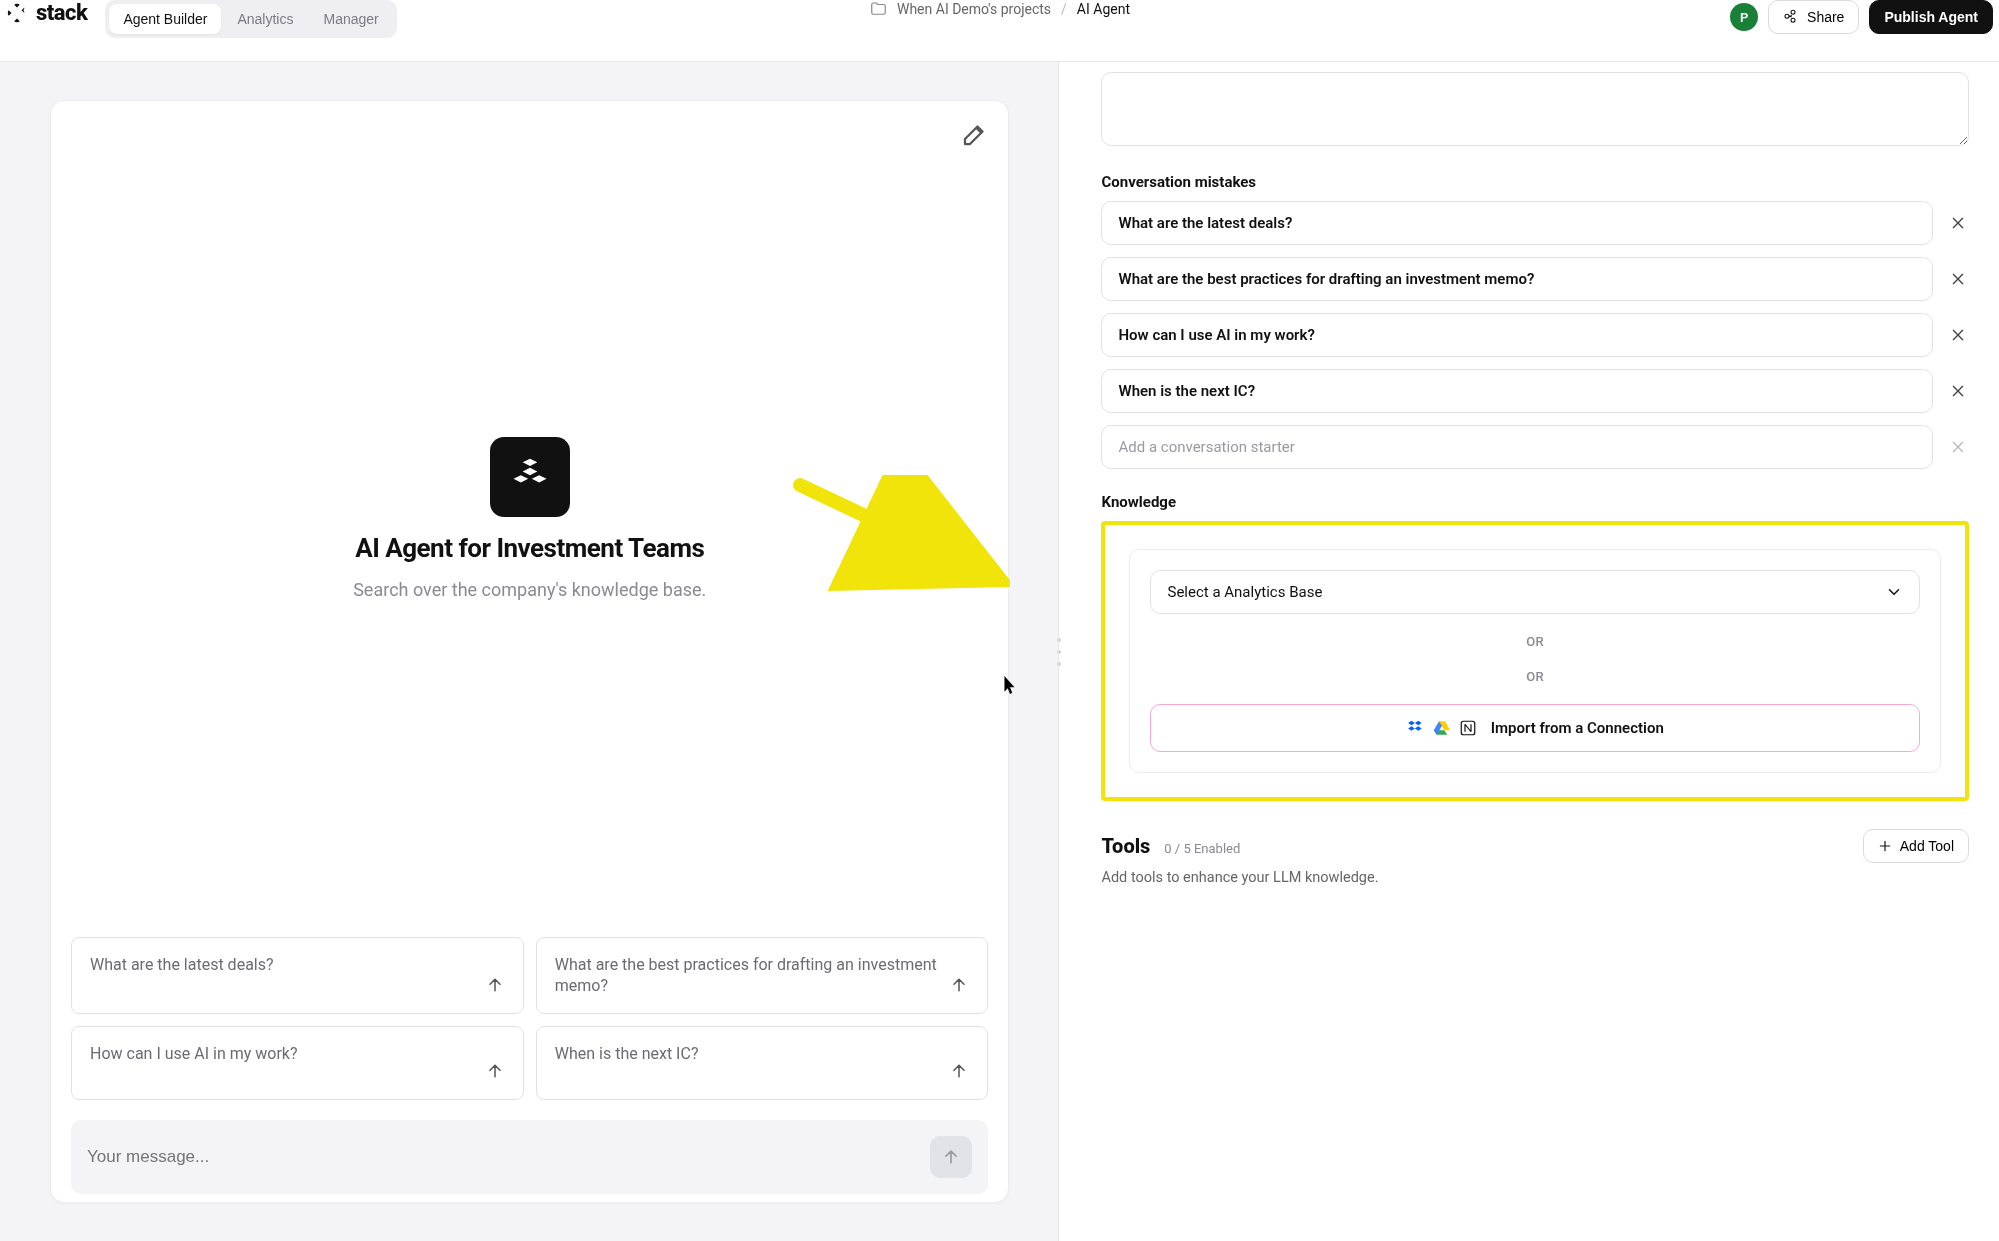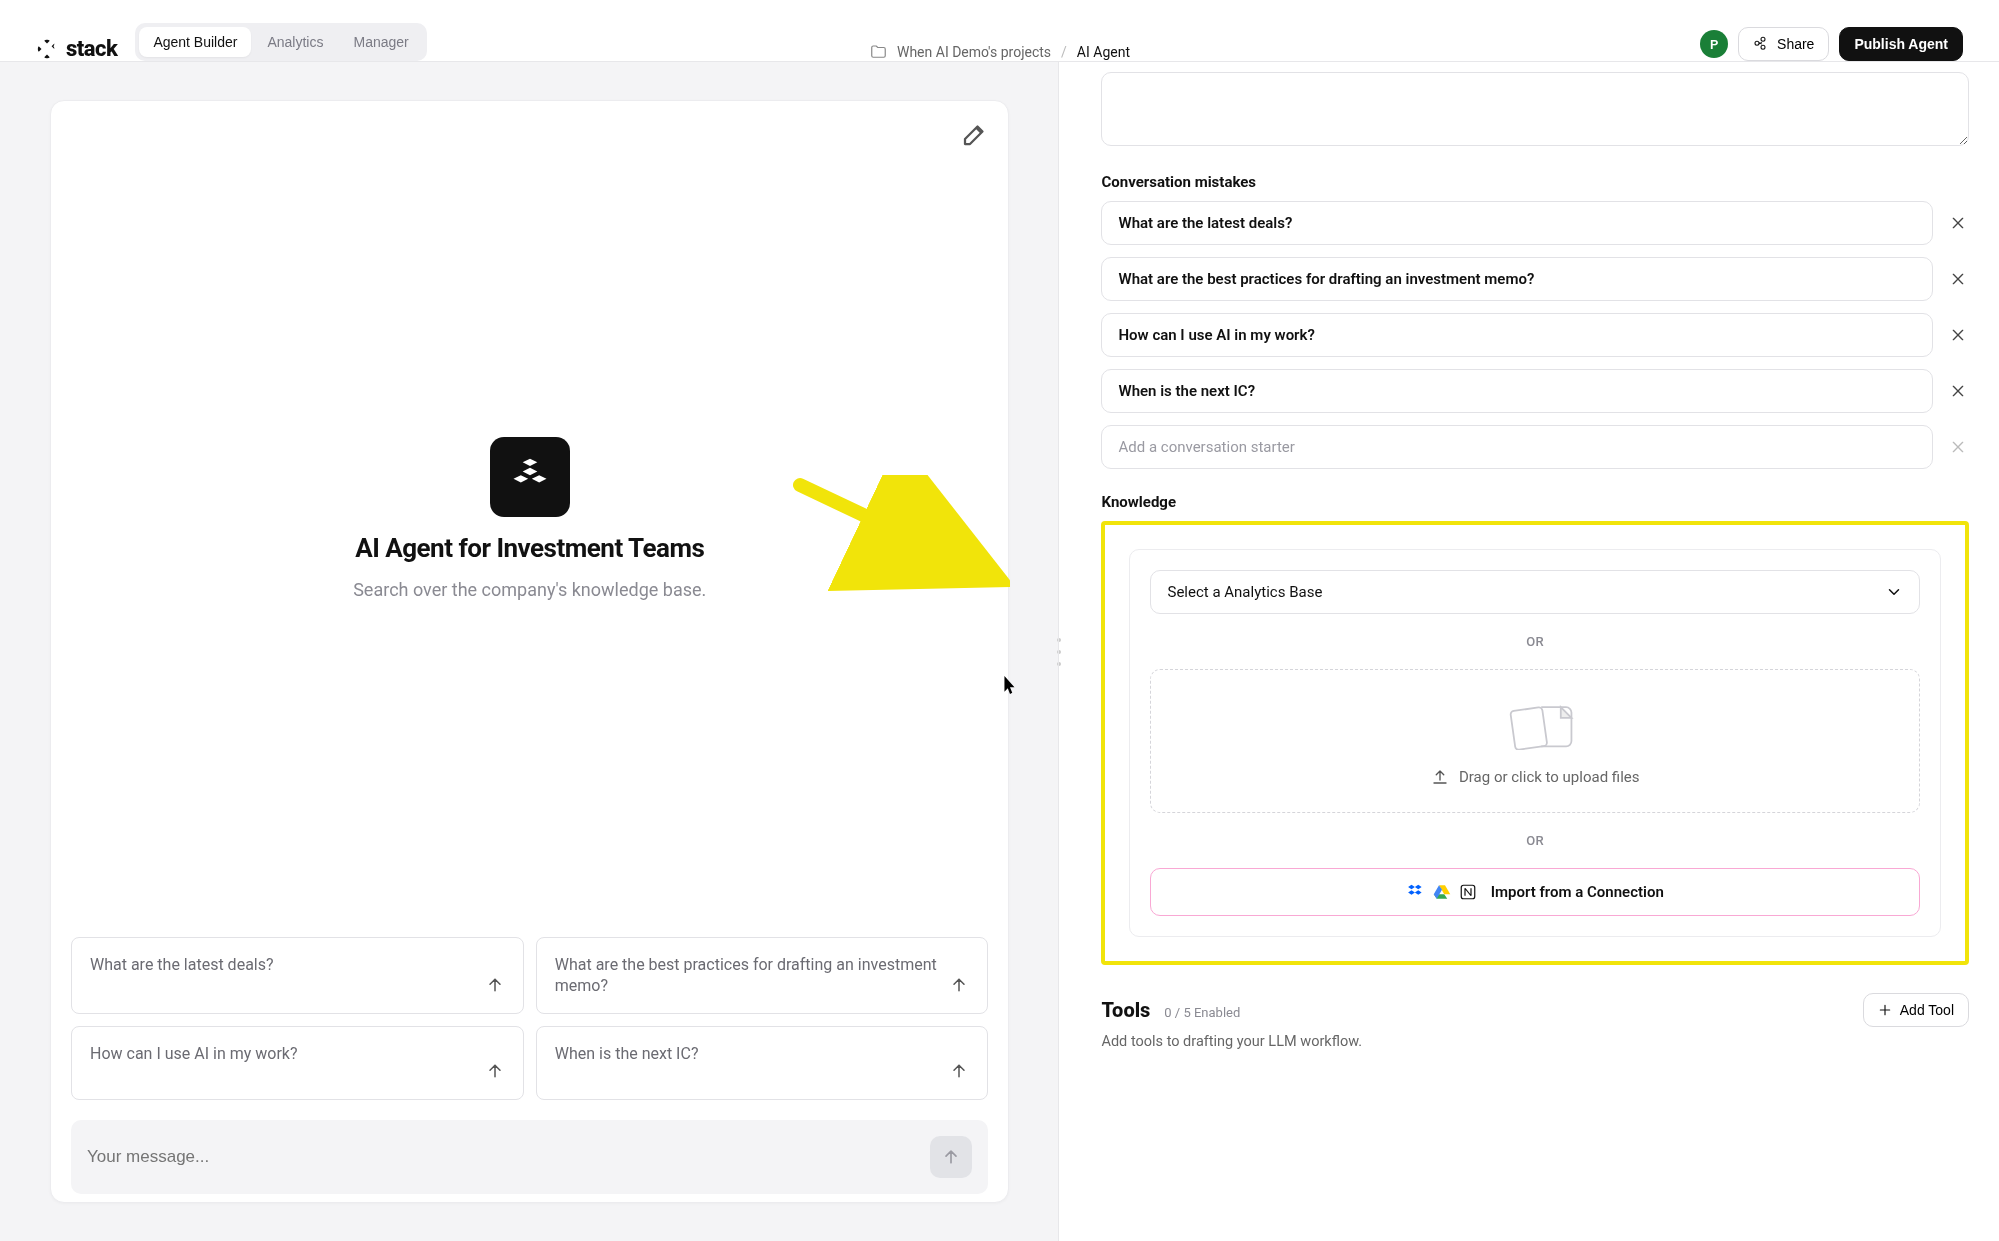--- a/index.html
+++ b/index.html
@@ -8,22 +8,22 @@
     font-family: -apple-system, BlinkMacSystemFont, "Segoe UI", Roboto, Helvetica, Arial, sans-serif;
     color: #111;
     background: #fff;
     font-size: 14px;
   }
 
   
   .topbar {
     height: 62px;
     display: flex;
-    align-items: flex-end;
-    padding: 0 36px;
+    align-items: flex-start;
+    padding: 0 6px;
     border-bottom: 1px solid #e7e7ea;
     gap: 18px;
     position: relative;
     z-index: 5;
   }
   .logo { display: flex; align-items: center; gap: 8px; font-size: 22px; font-weight: 800; letter-spacing: -0.5px; }
   .logo svg { width: 22px; height: 22px; }
   .tab-seg {
     display: inline-flex;
     background: #efeff2;
@@ -392,35 +392,20 @@
       <div class="inner">
         <div class="kb-select">
           <span>Select a Analytics Base</span>
           <svg width="18" height="18" viewBox="0 0 24 24">
               <path d="M6 9l6 6 6-6" fill="none" stroke="#111" stroke-width="2" stroke-linecap="round" stroke-linejoin="round"></path>
             </svg>
         </div>
 
         <div class="or">OR</div>
 
-        <div class="dropzone">
-          <svg class="docs-glyph" viewBox="0 0 90 56">
-            <g fill="none" stroke="#c9c9cf" stroke-width="2">
-              <rect x="20" y="10" width="36" height="44" rx="4" transform="rotate(-8 38 32)"></rect>
-              <path d="M52 8h28a6 6 0 0 1 6 6v32a6 6 0 0 1-6 6H52"></path>
-              <path d="M74 8l12 12h-12z" fill="#eee"></path>
-            </g>
-          </svg>
-          <div class="label-row">
-            <svg width="18" height="18" viewBox="0 0 24 24">
-                <path d="M12 16V4m0 0L7 9m5-5l5 5M4 20h16" fill="none" stroke="#555" stroke-width="1.8" stroke-linecap="round" stroke-linejoin="round"></path>
-              </svg>
-            <span>Drag or click to upload files</span>
-          </div>
-        </div>
 
         <div class="or">OR</div>
 
         <div class="import-row">
           <span class="icon-row">
             <svg width="18" height="18" viewBox="0 0 24 24">
                 <path d="M6 3l6 4-6 4-6-4 6-4zm12 0l6 4-6 4-6-4 6-4zM6 13l6 4-6 4-6-4 6-4zm12 0l6 4-6 4-6-4 6-4z" fill="#0061ff" transform="scale(0.75) translate(2 0)"></path>
               </svg>
             <svg width="18" height="18" viewBox="0 0 24 24">
               <path d="M8 3h8l7 12h-8L8 3z" fill="#ffcf00"></path>
@@ -442,16 +427,16 @@
         <h3>Tools</h3>
         <span class="count">0 / 5 Enabled</span>
       </div>
       <button class="btn">
         <svg width="14" height="14" viewBox="0 0 24 24">
             <path d="M12 4v16M4 12h16" stroke="#111" stroke-width="2" stroke-linecap="round"></path>
           </svg>
         <span>Add Tool</span>
       </button>
     </div>
-    <div class="tools-sub">Add tools to drafting your LLM workflow.</div>
+    <div class="tools-sub">Add tools to enhance your LLM knowledge.</div>
 
   </div>
 </div>
 
 </body></html>

